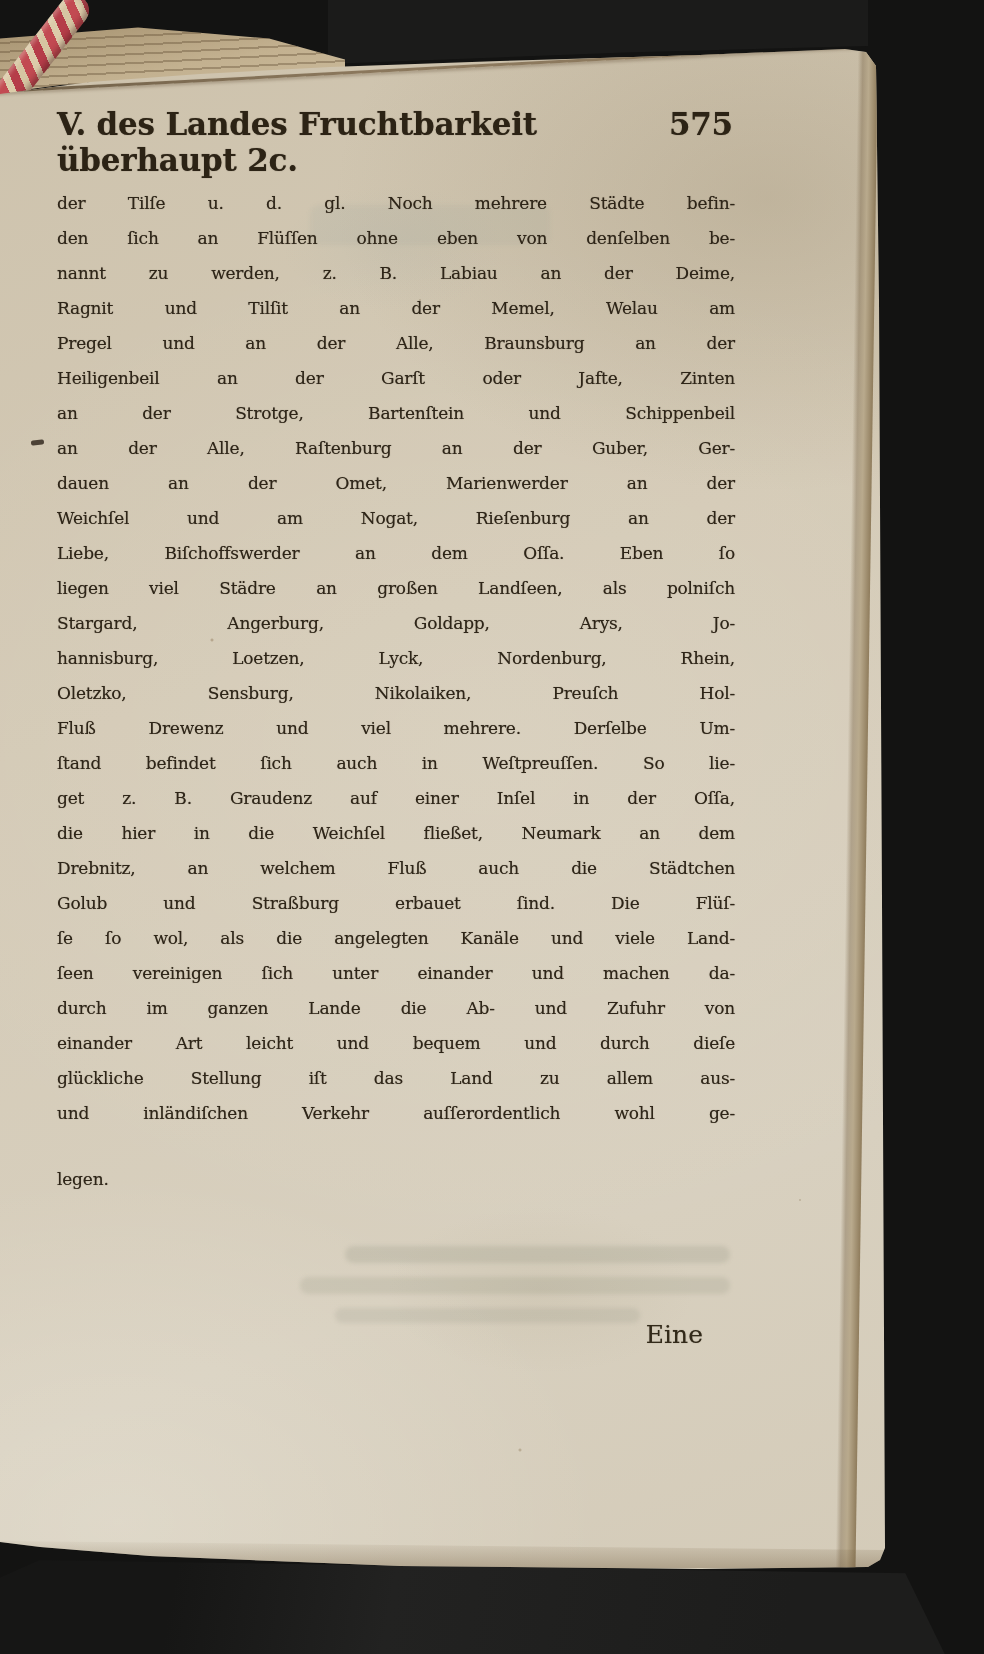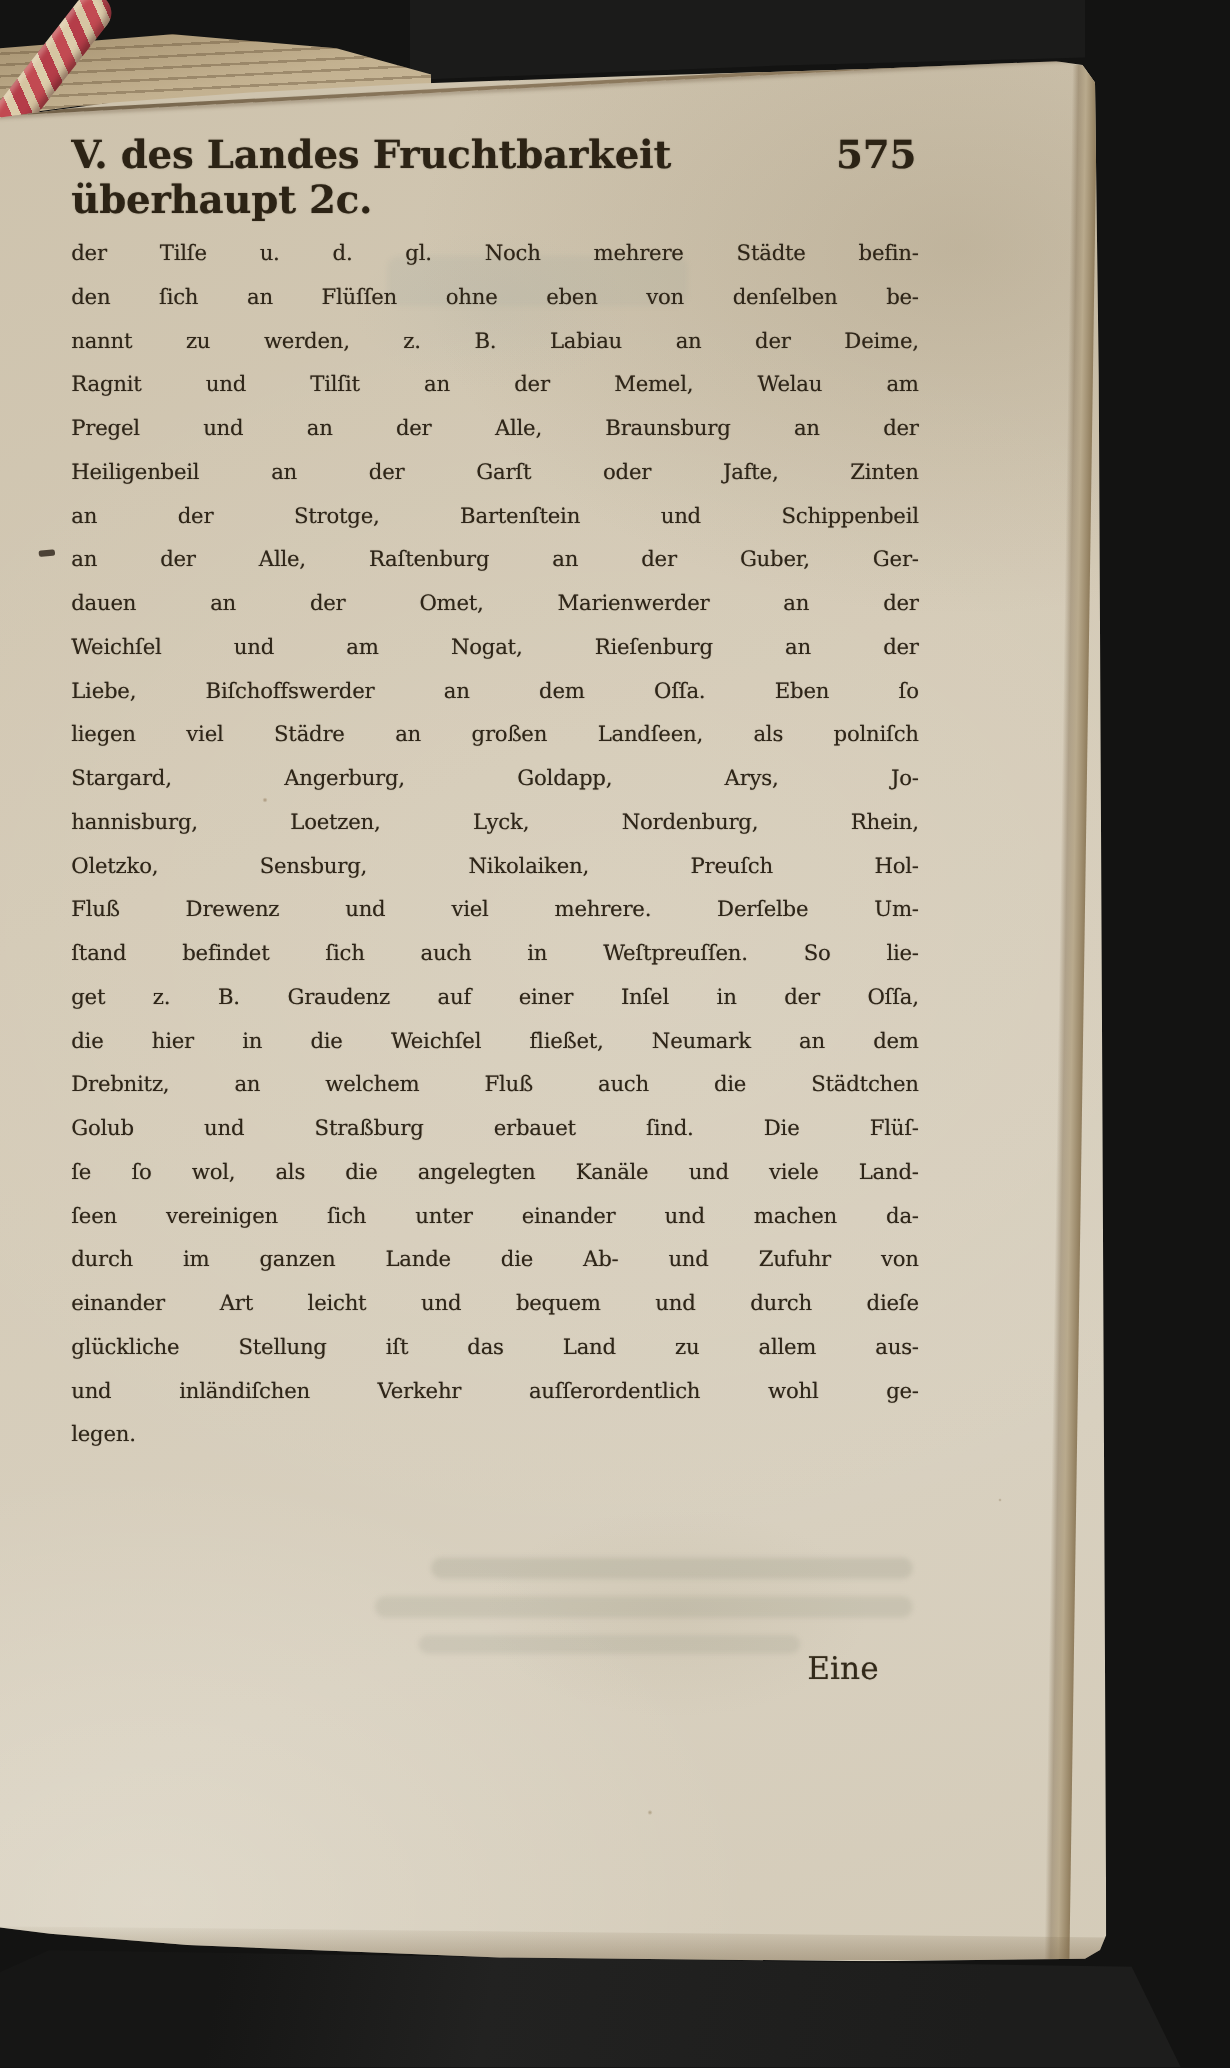--- a/index.html
+++ b/index.html
@@ -88,20 +88,21 @@
     letter-spacing:-0.2px;
     text-shadow:0 0 0.8px rgba(46,37,24,.5);
   }
   .body-text .text-line{
     height:35px;line-height:35px;
     text-align:justify;text-align-last:justify;
     white-space:nowrap;
   }
   .body-text .text-line:last-child{
     text-align-last:left;
+    margin-top:31px;
   }
   .catchword{
     position:absolute;left:57px;top:1320px;width:676px;
     text-align:right;padding-right:30px;box-sizing:border-box;
     font-size:25px;font-weight:400;color:#322919;
     text-shadow:0 0 0.8px rgba(46,37,24,.5);
   }
   
   .ghost{position:absolute;border-radius:9px;filter:blur(2px);background:rgba(110,118,100,.16);}
   .ghost.g1{left:345px;top:1246px;width:385px;height:17px;}

